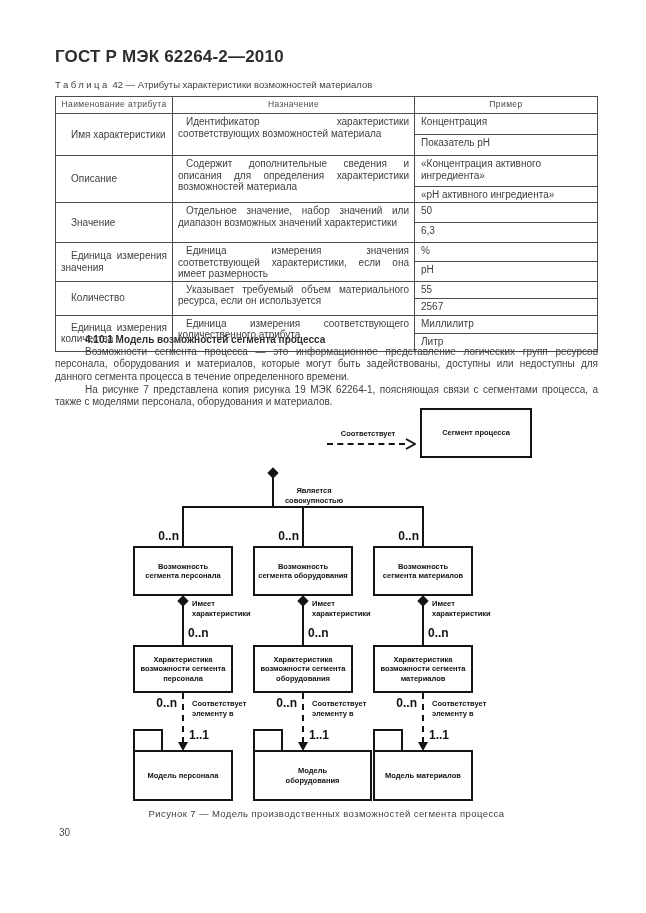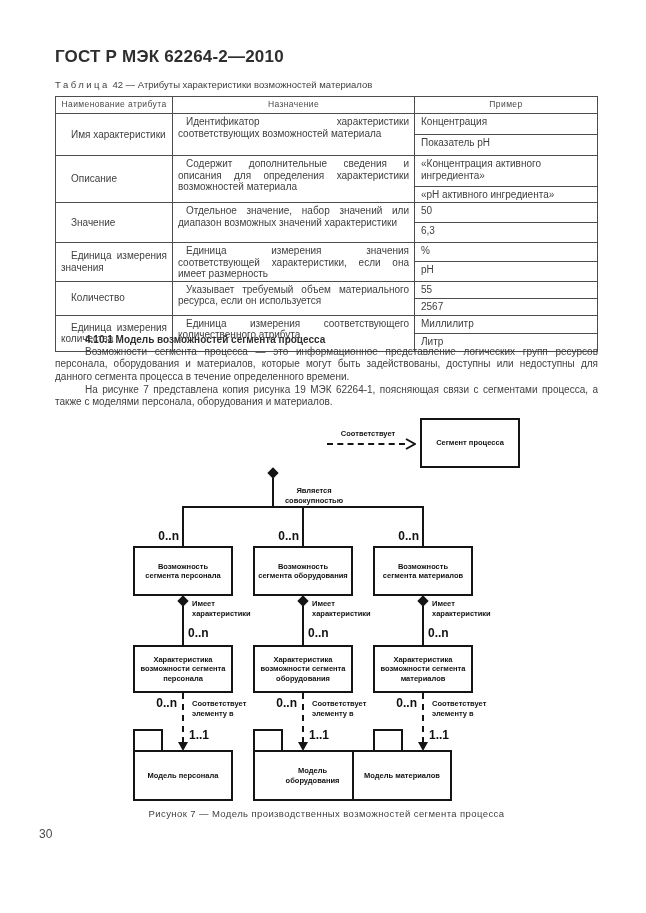--- a/index.html
+++ b/index.html
@@ -3,21 +3,21 @@
 <meta charset="utf-8">
 <style>
   html,body{margin:0;padding:0;background:#e8e8e8;}
   .page{
     position:relative;width:646px;height:913px;margin:0 auto;background:#ffffff;
     font-family:"Liberation Sans","DejaVu Sans",sans-serif;color:#3f3f3f;overflow:hidden;
   }
   .abs{position:absolute;}
   
   .doc-header{left:55px;top:47px;font-size:17px;font-weight:bold;color:#2e2e2e;letter-spacing:.2px;}
-  .page-number{left:39px;top:827px;font-size:12px;color:#4a4a4a;}
+  .page-number{left:59px;top:827px;font-size:10px;color:#4a4a4a;}
   
   .tbl-caption{left:55px;top:79px;font-size:9.5px;color:#3f3f3f;}
   .tbl-caption .sp{letter-spacing:2.5px;}
   
   table.gost{left:55px;top:96px;width:542px;border-collapse:collapse;table-layout:fixed;}
   table.gost td,table.gost th{border:1px solid #4d4d4d;font-size:10px;line-height:11.5px;color:#3f3f3f;}
   table.gost th{height:14px;font-weight:normal;font-size:8.5px;letter-spacing:.4px;text-align:center;color:#4a4a4a;padding:1px 2px;}
   td.c-name{vertical-align:middle;text-align:justify;text-indent:10px;padding:2px 5px 2px 5px;}
   td.c-purpose{vertical-align:top;text-align:justify;text-indent:8px;padding:2px 5px 1px 5px;}
   td.c-example{vertical-align:top;text-align:left;padding:2px 4px 1px 6px;}
@@ -114,21 +114,21 @@
       <tr>
         <td class="c-example" style="height:14px">Литр</td>
       </tr>
     </tbody>
   </table>
 
   <div class="abs sec-heading" style="top:334px">4.10.1 Модель возможностей сегмента процесса</div>
   <div class="abs body-par" style="top:346px">Возможности сегмента процесса — это информационное представление логических групп ресурсов персонала, оборудования и материалов, которые могут быть задействованы, доступны или недоступны для данного сегмента процесса в течение определенного времени.</div>
   <div class="abs body-par" style="top:384px">На рисунке 7 представлена копия рисунка 19 МЭК 62264-1, поясняющая связи с сегментами процесса, а также с моделями персонала, оборудования и материалов.</div>
 
-  <div class="box" style="left:420px;top:418px;width:100px;height:50px">Сегмент процесса</div>
+  <div class="box" style="left:420px;top:408px;width:112px;height:50px">Сегмент процесса</div>
   <div class="dlabel center" style="left:327px;top:429px;width:82px">Соответствует</div>
   <div class="dash-h" style="left:327px;top:443px;width:78px"></div>
   <svg class="abs" style="left:404px;top:438px" width="12" height="12">
     <path d="M2 1 L11 6 L2 11" fill="none" stroke="#141414" stroke-width="2"></path>
   </svg>
 
   <div class="diamond" style="left:269px;top:469px"></div>
   <div class="vline" style="left:272px;top:478px;height:29px"></div>
   <div class="dlabel center" style="left:284px;top:486px;width:60px">Является
 совокупностью</div>
@@ -189,18 +189,18 @@
   <div class="box" style="left:373px;top:645px;width:100px;height:48px">Характеристика
 возможности сегмента
 материалов</div>
   <div class="dline" style="left:422px;top:693px;height:50px"></div>
   <div class="mult right" style="left:379px;top:699px;width:38px">0..n</div>
   <div class="dlabel" style="left:432px;top:699px;width:70px">Соответствует
 элементу в</div>
   <div class="mult" style="left:429px;top:731px">1..1</div>
   <div class="arrow-down" style="left:418px;top:742px"></div>
   <div class="tab" style="left:373px;top:729px;width:30px;height:23px"></div>
-  <div class="box" style="left:352px;top:750px;width:100px;height:51px">Модель материалов</div>
+  <div class="box" style="left:373px;top:750px;width:100px;height:51px">Модель материалов</div>
 
   <div class="abs fig-caption">Рисунок 7 — Модель производственных возможностей сегмента процесса</div>
 
   <div class="abs page-number">30</div>
 </div>
 
 </body></html>

